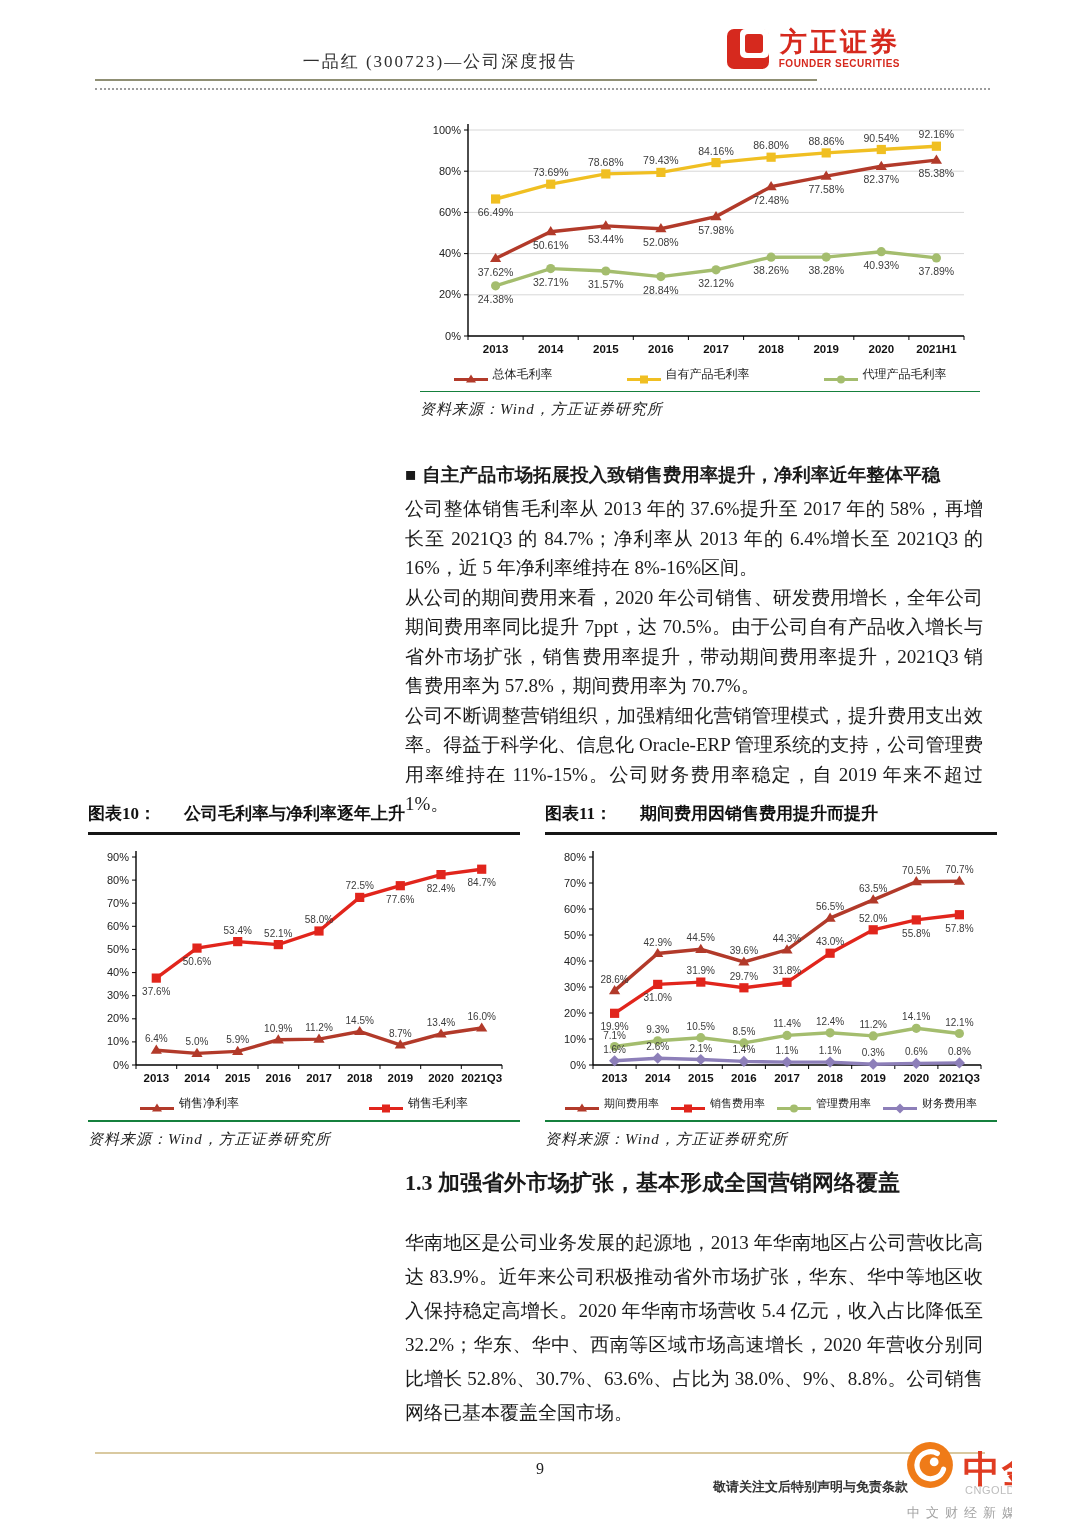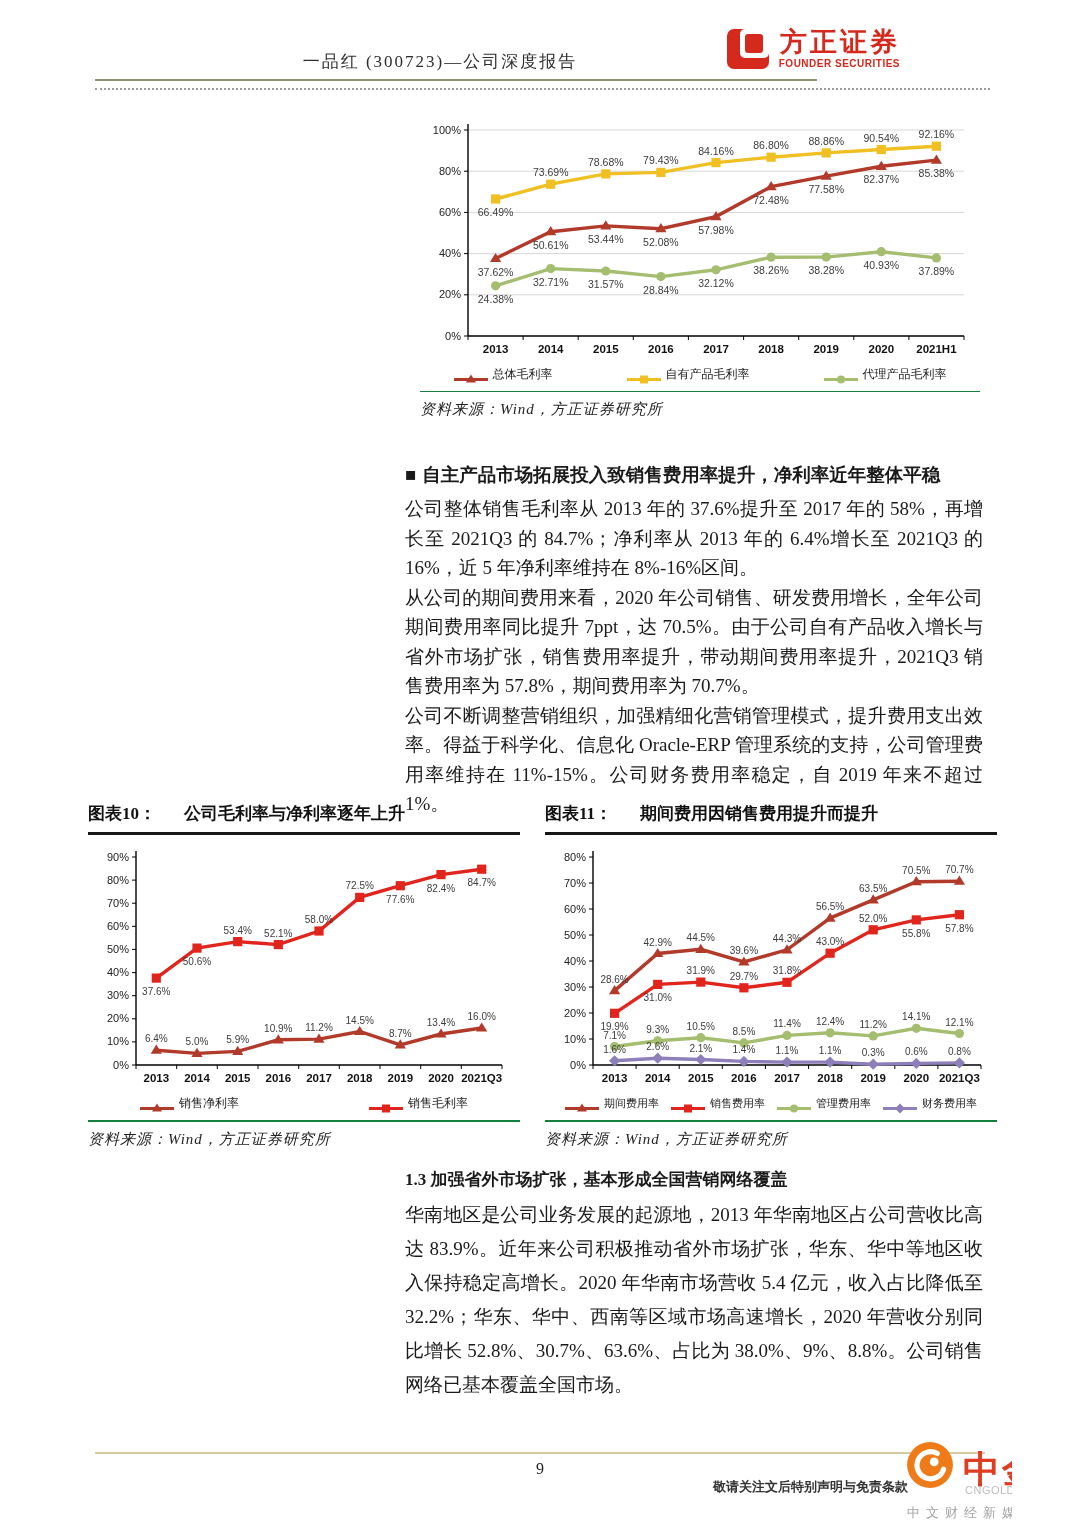--- a/index.html
+++ b/index.html
@@ -35,21 +35,21 @@
   .tick{font:11px "Liberation Sans","DejaVu Sans",sans-serif;fill:#222;}
   .xlab{font:600 11.5px "Liberation Sans","DejaVu Sans",sans-serif;fill:#111;}
   .dlab{font:10.5px "Liberation Sans","DejaVu Sans",sans-serif;fill:#3c3c3c;}
   .figrow-chart .dlab{font-size:10px;}
   
   .textblock{position:absolute;left:405px;top:462px;width:578px;}
   .bullet-head{font-weight:700;font-size:18.5px;margin-bottom:7px;}
   .bullet-head .sq{margin-right:6px;}
   .textblock p, .sec13 p{margin:0;font-size:19px;line-height:29.5px;text-align:justify;}
   .sec13{position:absolute;left:405px;top:1168px;width:578px;}
-  .sec13 h2{font-size:17px;font-weight:700;margin:0 0 7px 0;}
+  .sec13 h2{font-size:22px;font-weight:700;margin:0 0 28px 0;}
   .sec13 p{line-height:34px;}
   
   .foot-rule{position:absolute;left:95px;top:1452px;width:890px;border-top:2px solid #d9c9a0;}
   .page-num{position:absolute;left:0;top:1460px;width:1080px;text-align:center;
             font-size:16px;color:#222;}
   .disclaimer{position:absolute;right:104px;top:1478px;
               font-family:"Liberation Sans","DejaVu Sans",sans-serif;
               font-size:13px;font-weight:600;color:#333;z-index:1;}
   .wm{position:absolute;left:905px;top:1432px;width:180px;z-index:2;}
   .wm-logo{position:absolute;left:0;top:8px;}

